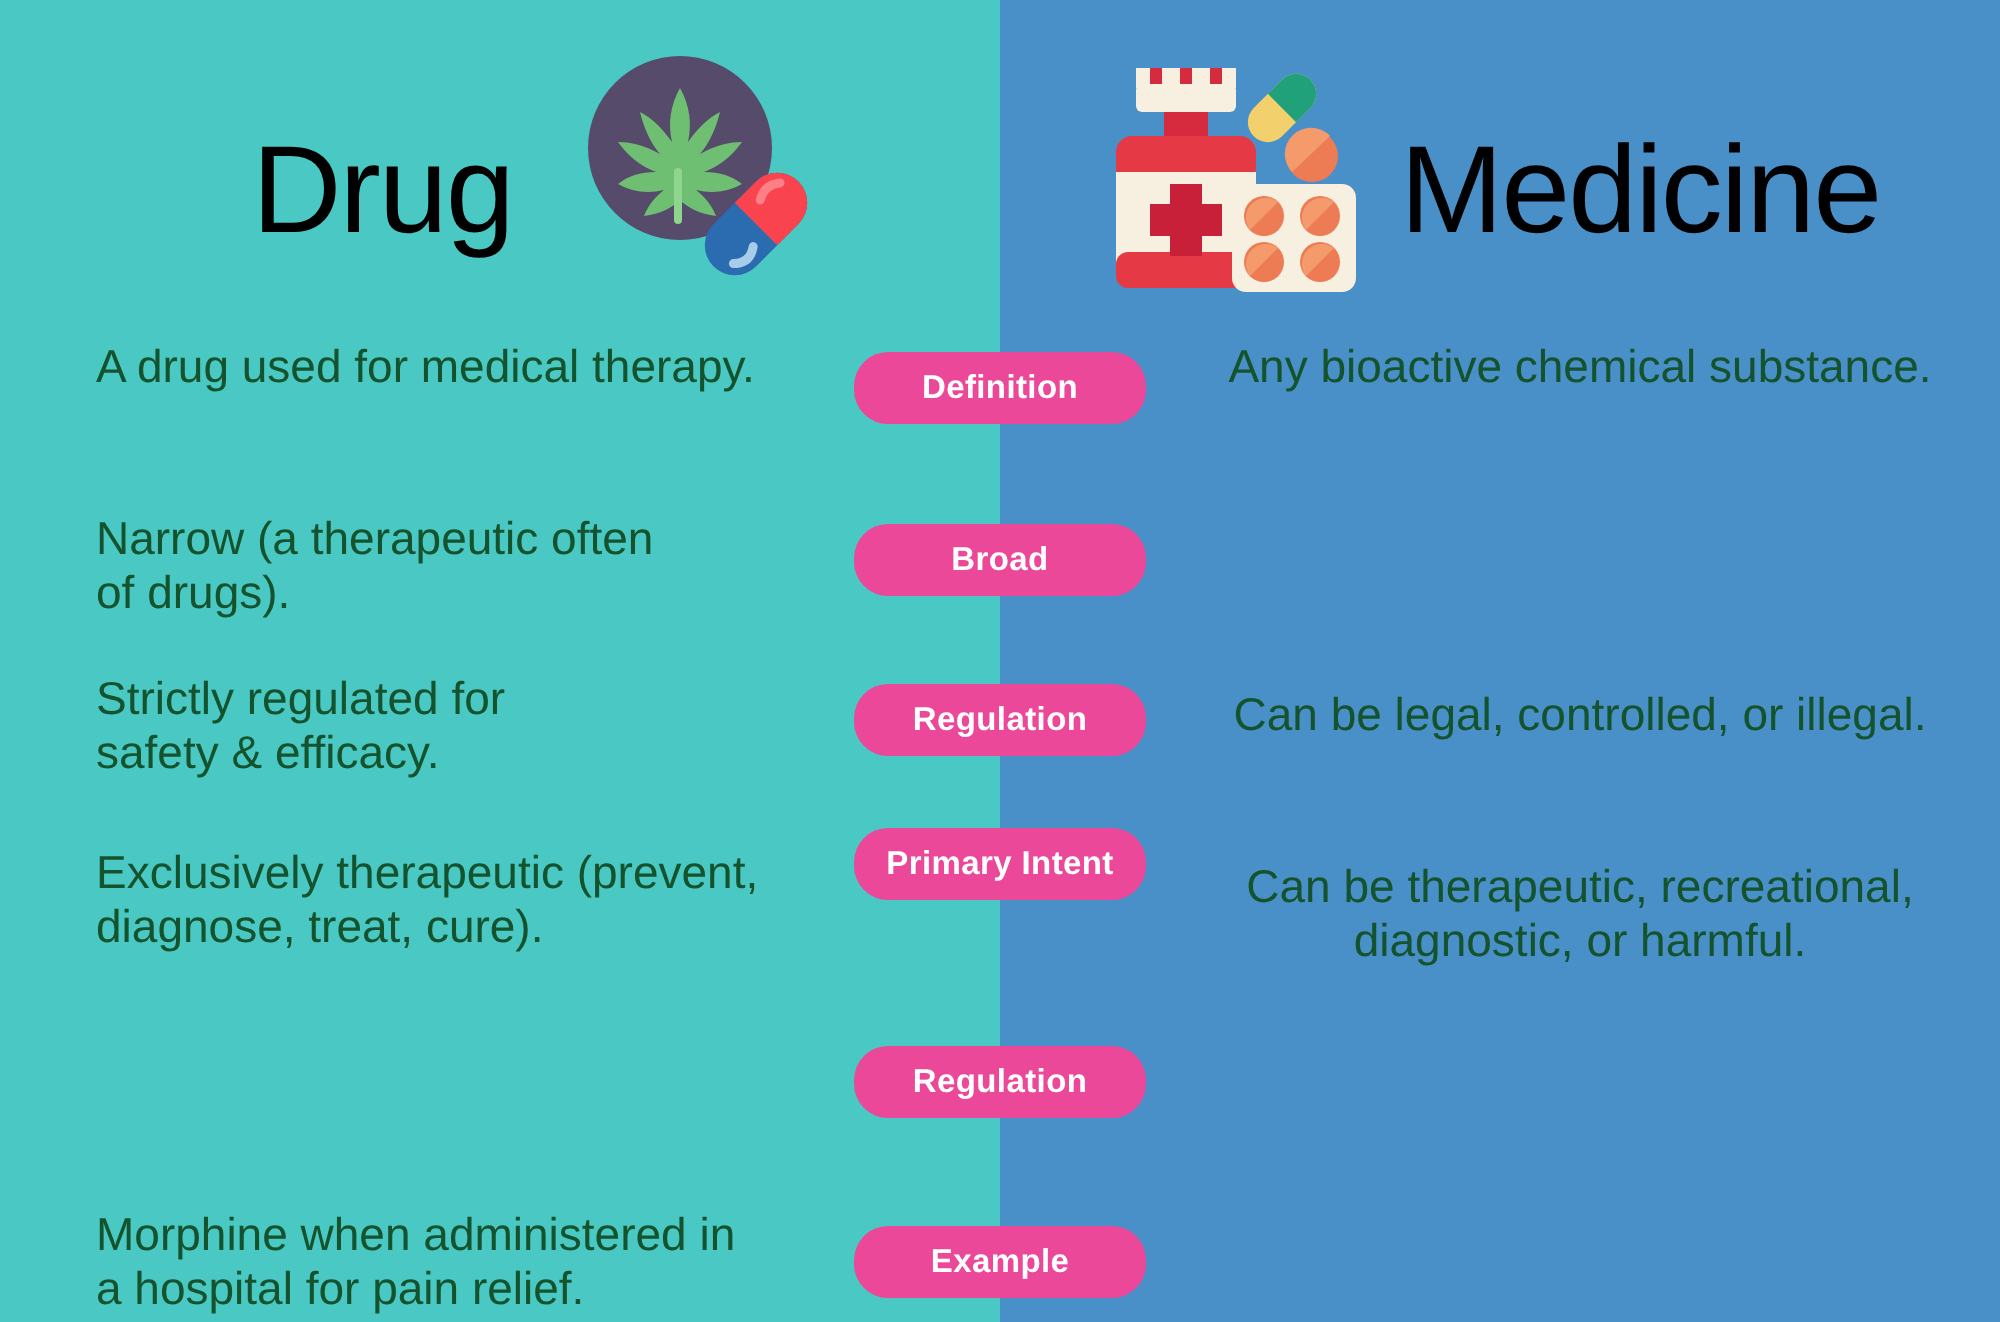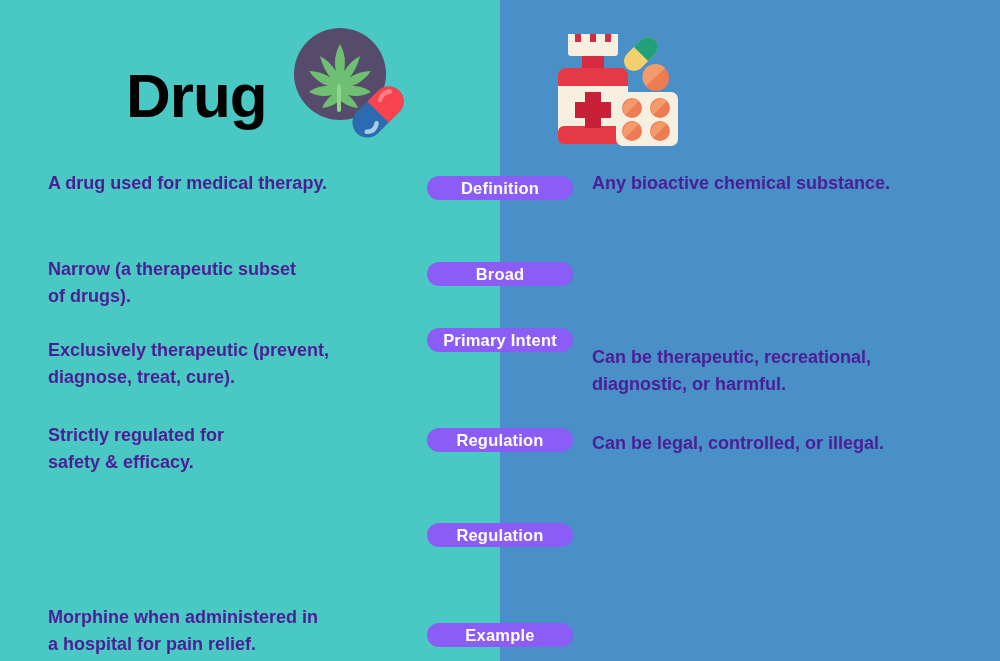--- a/index.html
+++ b/index.html
@@ -32,21 +32,21 @@
   .header {
     position: absolute;
     top: 0; left: 0;
     width: 1000px; height: 160px;
   }
 
   .title {
     position: absolute;
     top: 60px;
     font-size: 62px;
-    font-weight: bold;
+    font-weight: normal;
     color: #000000;
     letter-spacing: -1px;
     line-height: 72px;
     white-space: nowrap;
   }
   .title-left  { left: 126px; }
   .title-right { left: 700px; }
 
   .icon-drug     { position: absolute; left: 290px; top: 26px; width: 120px; height: 120px; }
   .icon-medicine { position: absolute; left: 546px; top: 26px; width: 140px; height: 124px; }
@@ -60,35 +60,35 @@
 
   .row {
     position: relative;
     width: 1000px;
     height: 74px;
   }
 
   .cell {
     position: absolute;
     top: 0;
-    font-size: 18px;
-    font-weight: bold;
-    color: #4c1d95;
+    font-size: 23px;
+    font-weight: normal;
+    color: #14532d;
     line-height: 27px;
     white-space: pre-line;
   }
   .cell-left  { left: 48px;  width: 372px; text-align: left; }
-  .cell-right { left: 592px; width: 396px; text-align: left; }
+  .cell-right { left: 592px; width: 396px; text-align: center; }
 
   .label-pill {
     position: absolute;
     left: 427px;
     width: 146px;
-    height: 24px;
-    background: #8b5cf6;
+    height: 36px;
+    background: #ec4899;
     border-radius: 17px;
     color: #ffffff;
     font-size: 16.5px;
     font-weight: bold;
     display: flex;
     align-items: center;
     justify-content: center;
     text-align: center;
     letter-spacing: 0.2px;
   }
@@ -158,55 +158,56 @@
         <path d="M79 89 A10 10 0 0 1 93 75 Z" fill="#F59B6B"></path>
         <circle cx="114" cy="82" r="10" fill="#ED7B54"></circle>
         <path d="M107 89 A10 10 0 0 1 121 75 Z" fill="#F59B6B"></path>
         <circle cx="86" cy="105" r="10" fill="#ED7B54"></circle>
         <path d="M79 112 A10 10 0 0 1 93 98 Z" fill="#F59B6B"></path>
         <circle cx="114" cy="105" r="10" fill="#ED7B54"></circle>
         <path d="M107 112 A10 10 0 0 1 121 98 Z" fill="#F59B6B"></path>
       </svg>
     </div>
 
+    <div class="title title-right">Medicine</div>
   </div>
 
   <div class="rows">
 
     <div class="row" style="height:76px">
       <div class="cell cell-left" style="top:10px">A drug used for medical therapy.</div>
       <div class="label-pill" style="top:16px">Definition</div>
       <div class="cell cell-right" style="top:10px">Any bioactive chemical substance.</div>
     </div>
 
     <div class="row" style="height:84px">
-      <div class="cell cell-left" style="top:20px">Narrow (a therapeutic subset
+      <div class="cell cell-left" style="top:20px">Narrow (a therapeutic often
 of drugs).</div>
       <div class="label-pill" style="top:26px">Broad</div>
+    </div>
+
+    <div class="row" style="height:86px">
+      <div class="cell cell-left" style="top:16px">Strictly regulated for
+safety &amp; efficacy.</div>
+      <div class="label-pill" style="top:22px">Regulation</div>
+      <div class="cell cell-right" style="top:24px">Can be legal, controlled, or illegal.</div>
     </div>
 
     <div class="row" style="height:86px">
       <div class="cell cell-left" style="top:17px">Exclusively therapeutic (prevent,
 diagnose, treat, cure).</div>
       <div class="label-pill" style="top:8px">Primary Intent</div>
       <div class="cell cell-right" style="top:24px">Can be therapeutic, recreational,
 diagnostic, or harmful.</div>
     </div>
 
-    <div class="row" style="height:86px">
-      <div class="cell cell-left" style="top:16px">Strictly regulated for
-safety &amp; efficacy.</div>
-      <div class="label-pill" style="top:22px">Regulation</div>
-      <div class="cell cell-right" style="top:24px">Can be legal, controlled, or illegal.</div>
-    </div>
-
     <div class="row" style="height:87px">
       <div class="label-pill" style="top:31px">Regulation</div>
     </div>
 
     <div class="row" style="height:80px">
       <div class="cell cell-left" style="top:25px">Morphine when administered in
 a hospital for pain relief.</div>
-      <div class="label-pill" style="top:44px">Example</div>
+      <div class="label-pill" style="top:34px">Example</div>
     </div>
 
   </div>
 </div>
 
 </body></html>

